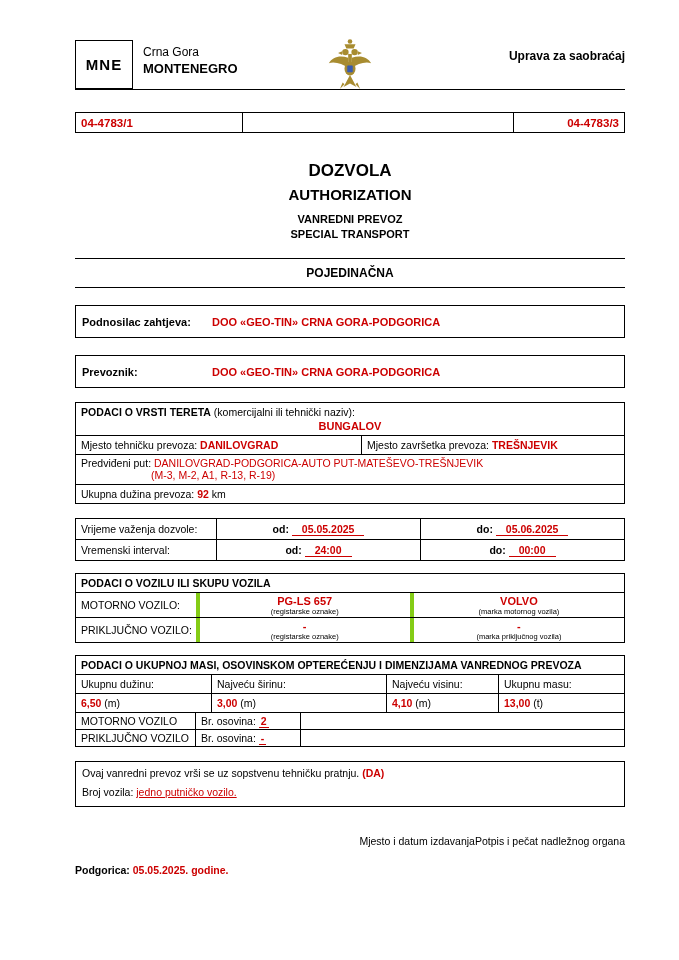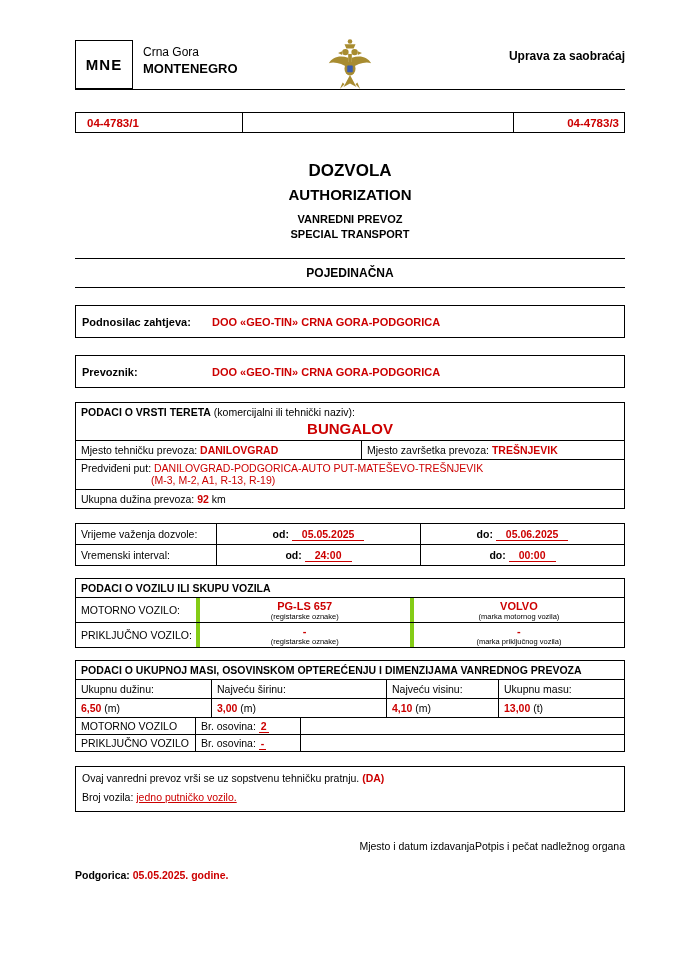--- a/index.html
+++ b/index.html
@@ -16,21 +16,21 @@
              font-weight:bold; font-size:15px; letter-spacing:1px; }
   .country-names { padding:5px 0 0 10px; }
   .cname-local { font-size:12px; }
   .cname-en { font-size:13px; font-weight:bold; margin-top:2px; }
   .emblem { position:absolute; left:50%; top:-2px; transform:translateX(-50%); }
   .authority { margin-left:auto; font-size:12px; font-weight:bold; padding-top:9px; }
 
   
   .ref-row { display:flex; margin-top:22px; height:21px; }
   .ref-cell { border:1.5px solid #000; }
-  .ref-left { width:168px; display:flex; align-items:center; padding-left:11px; }
+  .ref-left { width:168px; display:flex; align-items:center; padding-left:5px; }
   .ref-mid { flex:1; border-left:none; border-right:none; }
   .ref-right { width:112px; display:flex; align-items:center; justify-content:flex-end; padding-right:5px; }
   .ref-num { font-weight:bold; font-size:11.5px; color:#cc0000; }
   .ref-labels { display:flex; justify-content:space-between; font-size:8px; margin-top:2px; }
 
   
   .titles { text-align:center; margin-top:28px; }
   .t1 { font-size:17px; font-weight:bold; }
   .t2 { font-size:15px; font-weight:bold; margin-top:5px; }
   .t3 { font-size:11px; font-weight:bold; margin-top:10px; }
@@ -44,21 +44,21 @@
   .box { border:1.5px solid #000; }
   .row-box { display:flex; align-items:center; height:33px; padding-left:6px; font-size:11px; }
   .row-box .lbl { width:130px; font-weight:bold; }
   .row-box .val { color:#cc0000; font-weight:bold; }
   .mt16 { margin-top:17px; }
   .mt14 { margin-top:14px; }
   .mt12 { margin-top:12px; }
 
   
   .cargo-title { padding:3px 5px 1px; }
-  .cargo-name { text-align:center; font-weight:bold; color:#cc0000; padding:1px 0 3px; font-size:15px; }
+  .cargo-name { text-align:center; font-weight:bold; color:#cc0000; padding:1px 0 3px; font-size:11px; }
   .cargo-places { display:flex; border-top:1px solid #000; border-bottom:1px solid #000; }
   .cargo-places .cell { padding:3px 5px; }
   .cargo-places .cell:first-child { width:286px; border-right:1px solid #000; }
   .cargo-route { padding:2px 5px 3px; border-bottom:1px solid #000; }
   .route2 { margin-left:70px; }
   .cargo-length { padding:3px 5px; }
 
   
   .vrow { display:flex; }
   .vrow + .vrow { border-top:1px solid #000;justify-content:space-between; }

